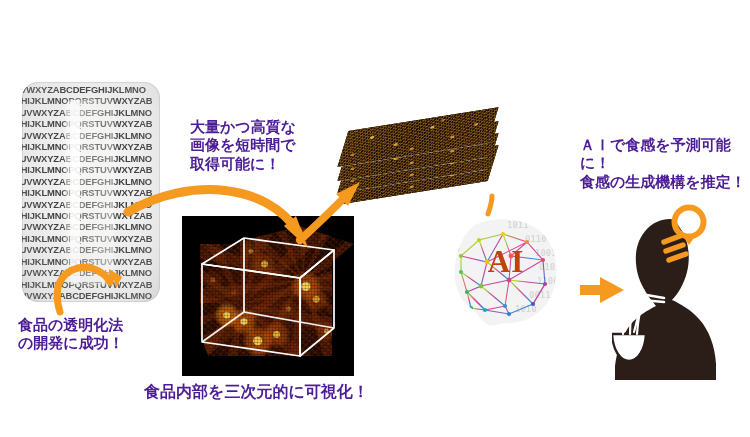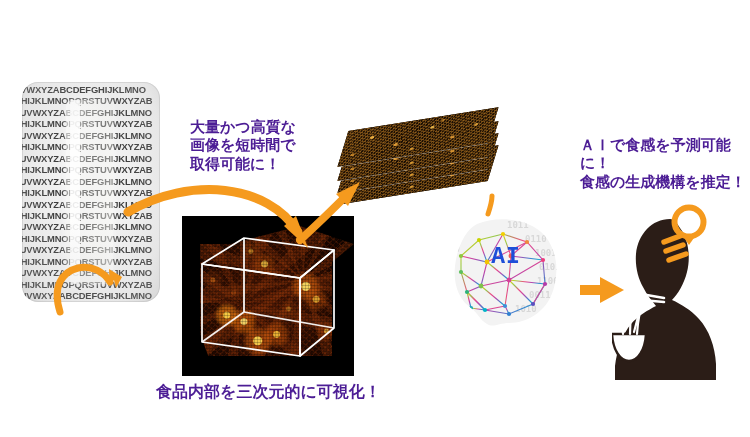--- a/index.html
+++ b/index.html
@@ -38,21 +38,21 @@
     font-weight: 700;
     color: #4c1d95;
     line-height: 1.22;
     white-space: pre-line;
     letter-spacing: 0px;
   }
 
   .cap-acquire   { left: 190px; top: 118px; font-size: 15px; }
   .cap-ai        { left: 533px; top: 136px; font-size: 15px; margin-left: 47px; }
   .cap-clearing  { left: 18px;  top: 316px; font-size: 15px; text-align: left; }
-  .cap-visualize { left: 156px; top: 382px; font-size: 16px; }
+  .cap-visualize { left: 144px; top: 382px; font-size: 16px; }
   .cap-design    { left: 468px; top: 382px; font-size: 16px; }
 
   
   .sample-wrap {
     position: absolute;
     left: 22px;
     top: 82px;
     width: 138px;
     height: 220px;
   }
@@ -207,24 +207,24 @@
     top: 216px;
     width: 118px;
     height: 118px;
   }
   .brain-ai-text {
     position: absolute;
     left: 0;
     top: 28px;
     width: 118px;
     text-align: center;
-    font-family: Liberation Mono, monospace;
-    font-size: 23px;
+    font-family: Liberation Serif, serif;
+    font-size: 31px;
     font-weight: 700;
-    color: #1d4ed8;
+    color: #c2410c;
     letter-spacing: 1px;
     z-index: 5;
   }
 
   
   .person {
     position: absolute;
     left: 612px;
     top: 214px;
     width: 128px;
@@ -459,17 +459,19 @@
     </g>
   </svg>
 
   <div class="cap cap-acquire">大量かつ高質な
 画像を短時間で
 取得可能に！</div>
 
   <div class="cap cap-ai">ＡＩで食感を予測可能に！
 食感の生成機構を推定！</div>
 
+  <div class="cap cap-clearing">食品の透明化法
+の開発に成功！</div>
 
   <div class="cap cap-visualize">食品内部を三次元的に可視化！</div>
 
 
 </div>
 
 </body></html>

